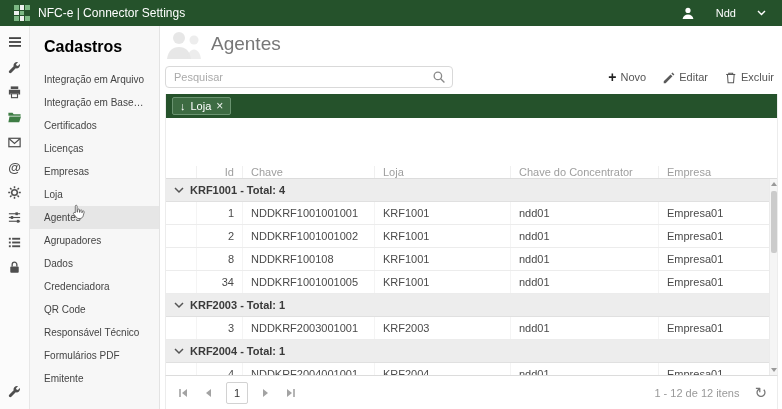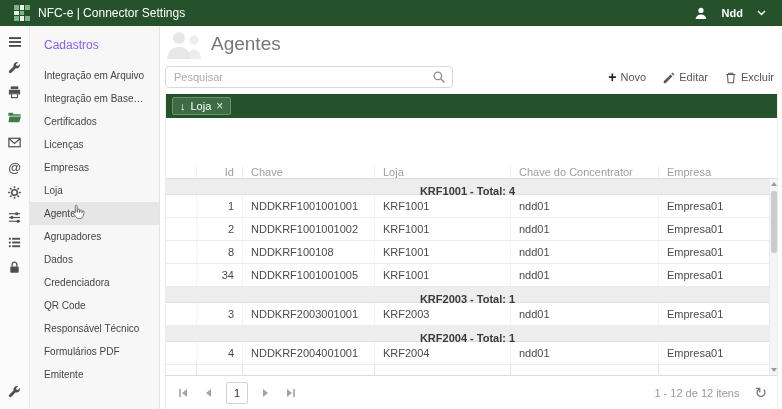--- a/index.html
+++ b/index.html
@@ -8,32 +8,32 @@
   .app { position: relative; width: 782px; height: 409px; display: flex; flex-direction: column; }
 
   
   .topbar { flex: 0 0 26px; background: var(--brand-green, #25522B); display: flex; align-items: center; padding: 0 14px; gap: 8px; }
   .logo { width: 16px; height: 16px; display: grid; grid-template-columns: repeat(3,1fr); grid-template-rows: repeat(3,1fr); gap: 1px; }
   .logo b { background: rgba(255,255,255,.92); }
   .logo b.g { background: #7db884; }
   .logo b.t { background: transparent; }
   .topbar-title { color: #fff; font-size: 12px; }
   .topbar-spacer { flex: 1; }
-  .user-menu { display: flex; align-items: center; gap: 14px; color: #fff; cursor: pointer; padding-right: 2px; font-weight: bold; }
+  .user-menu { display: flex; align-items: center; gap: 21px; color: #fff; cursor: pointer; padding-right: 2px; }
 
   
   .frame { flex: 1; display: flex; min-height: 0; }
 
   .rail { flex: 0 0 30px; background: #fbfbfb; border-right: 1px solid #e7e7e7; display: flex; flex-direction: column; align-items: center; padding: 8px 0 10px; gap: 9px; }
   .ricon { width: 16px; height: 16px; display: flex; align-items: center; justify-content: center; cursor: pointer; color: #4f4f4f; }
   .ricon.at { font-size: 13px; font-weight: bold; }
   .rail-bottom { margin-top: auto; }
 
   .sidebar { flex: 0 0 130px; background: #f7f7f7; border-right: 1px solid #e3e3e3; padding-top: 8px; overflow: hidden; }
-  .sidebar-title { font-size: 12px; font-weight: normal; color: #8b5cf6; padding: 4px 14px 12px; }
+  .sidebar-title { font-size: 16px; font-weight: bold; color: #000000; padding: 4px 14px 12px; }
   .side-item { padding: 6px 14px; font-size: 10px; color: #444; cursor: pointer; white-space: nowrap; overflow: hidden; text-overflow: ellipsis; }
   .side-item.active { background: var(--active-item, #E6E6E6); }
 
   
   .main { flex: 1; min-width: 0; display: flex; flex-direction: column; background: #fff; padding: 0 4px 0 5px; }
 
   .page-head { flex: 0 0 36px; position: relative; display: flex; align-items: center; padding-left: 46px; }
   .ghost { position: absolute; left: 1px; top: 2px; }
   .page-title { font-size: 19px; font-weight: normal; color: #777; }
 
@@ -51,21 +51,21 @@
   .chip { display: inline-flex; align-items: center; gap: 5px; height: 18px; background: var(--chip-green, #3D6B42); border: 1px solid var(--chip-border, #6A9370); border-radius: 2px; color: #fff; padding: 0 7px; cursor: move; }
   .chip .arr { font-size: 11px; line-height: 1; }
   .chip .x { font-size: 12px; line-height: 1; opacity: .9; cursor: pointer; }
 
   .ghead { flex: 0 0 22px; display: grid; grid-template-columns: 30px 46px 132px 136px 148px 1fr; padding-right: 8px; border-bottom: 1px solid #dcdcdc; background: #fff; }
   .hc { display: flex; align-items: center; padding: 0 8px; color: #9e9e9e; border-left: 1px solid #f0f0f0; cursor: pointer; overflow: hidden; white-space: nowrap; margin-top: 48px; }
   .hc:first-child { border-left: 0; cursor: default; }
   .hc.num { justify-content: flex-end; }
 
   .gbody { flex: 1; position: relative; overflow: hidden; padding-right: 8px; background: #fff; }
-  .group-row { height: 16px; display: flex; align-items: center; gap: 6px; padding: 0 8px; background: #ededed; border-bottom: 1px solid #e0e0e0; font-weight: bold; color: #3a3a3a; cursor: pointer; flex-direction: column; }
+  .group-row { height: 23px; display: flex; align-items: center; gap: 6px; padding: 0 8px; background: #ededed; border-bottom: 1px solid #e0e0e0; font-weight: bold; color: #3a3a3a; cursor: pointer; }
   .grow { height: 23px; display: grid; grid-template-columns: 30px 46px 132px 136px 148px 1fr; border-bottom: 1px solid #ececec; cursor: pointer; }
   .gcell { display: flex; align-items: center; padding: 0 8px; color: #4a4a4a; border-left: 1px solid #f4f4f4; overflow: hidden; white-space: nowrap; }
   .gcell:first-child { border-left: 0; }
   .gcell.num { justify-content: flex-end; }
   .empty-row { height: 30px; display: grid; grid-template-columns: 30px 46px 132px 136px 148px 1fr; border-bottom: 1px solid #e3e3e3; }
   .ecell { border-left: 1px solid #e3e3e3; }
   .ecell:first-child { border-left: 0; }
 
   .vscroll { position: absolute; right: 0; top: 0; bottom: 0; width: 8px; background: #f5f5f5; border-left: 1px solid #ebebeb; cursor: pointer; }
   .vs-thumb { position: absolute; left: 1px; top: 12px; width: 6px; height: 62px; background: #cbcbcb; border-radius: 2px; cursor: grab; }

